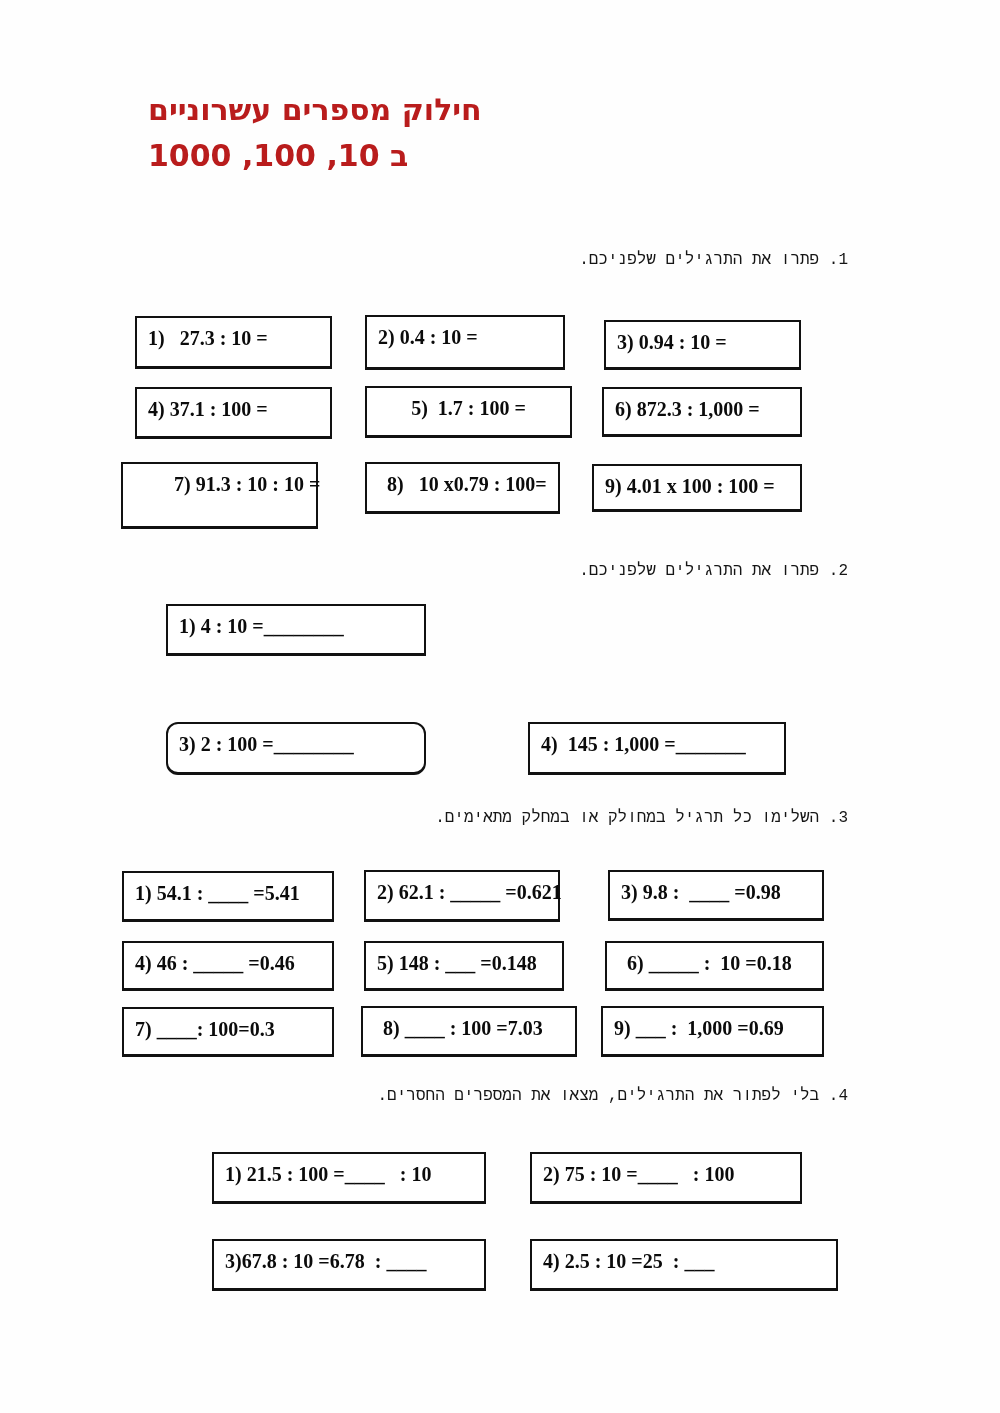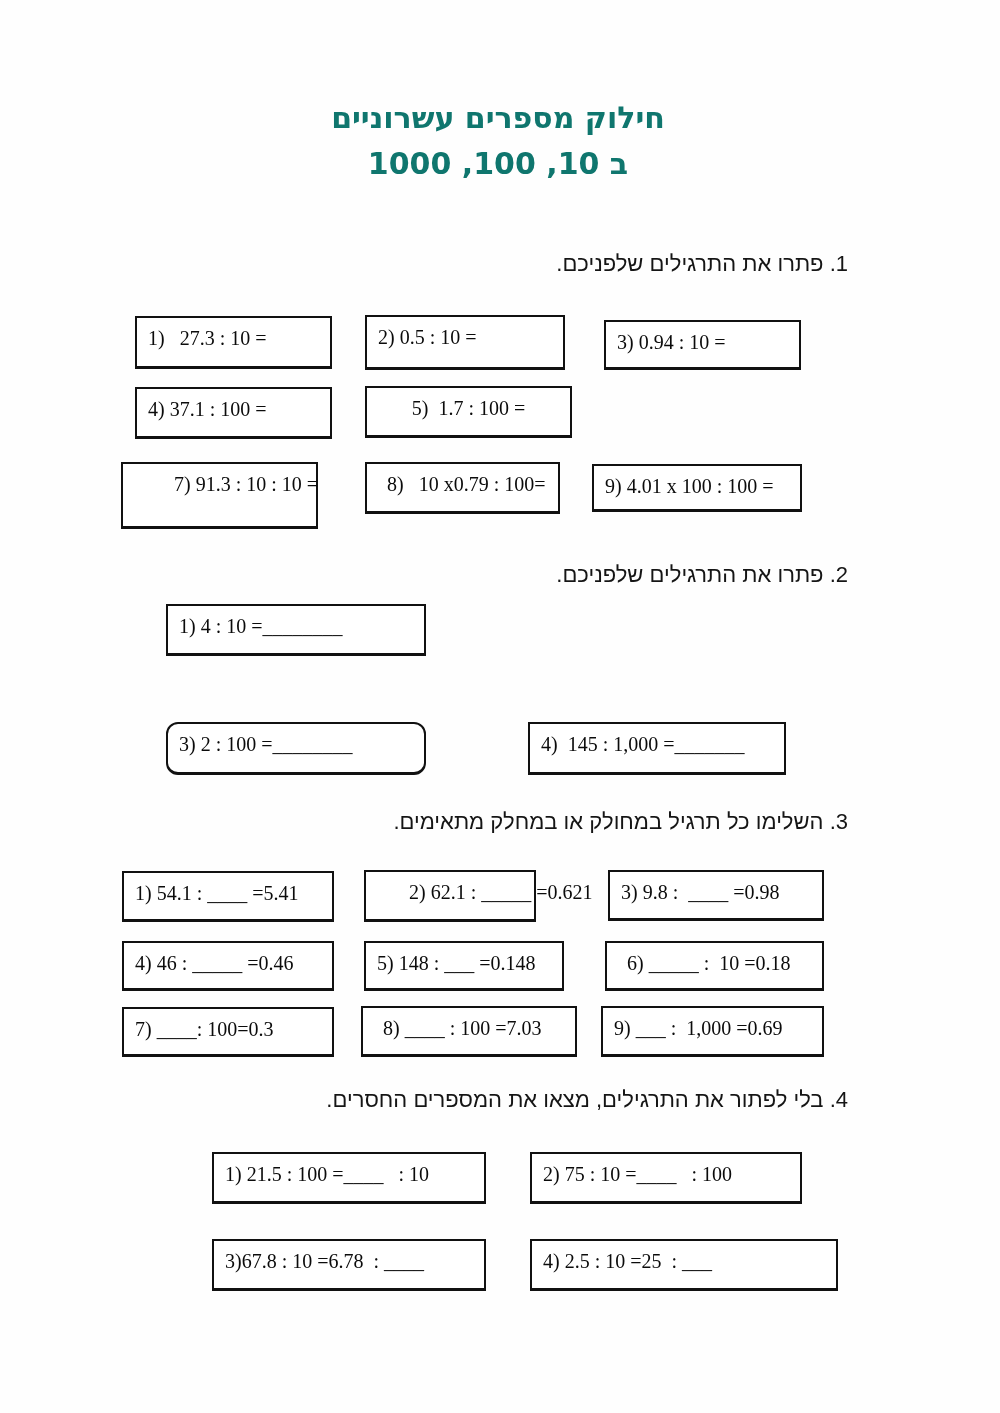--- a/index.html
+++ b/index.html
@@ -19,43 +19,43 @@
 
   .page {
     position: absolute;
     inset: 0;
     background: #fefefe;
   }
 
   
   .title-block {
     position: absolute;
-    top: 96px;
+    top: 88px;
     right: 152px;
     width: 700px;
-    text-align: center;
+    text-align: left;
     direction: rtl;
     font-family: "DejaVu Sans", "Liberation Sans", sans-serif;
     font-size: 30px;
     font-weight: 700;
     line-height: 1.45;
-    color: #0f766e;
+    color: #b91c1c;
     letter-spacing: 0px;
   }
   .title-line2 {
     margin-top: 2px;
   }
 
   
   .section-heading {
     position: absolute;
     direction: rtl;
     text-align: right;
-    font-family: Liberation Sans, sans-serif;
-    font-size: 22px;
+    font-family: Liberation Mono, monospace;
+    font-size: 16px;
     font-weight: 400;
     color: #151515;
     white-space: nowrap;
   }
 
   
   .qbox {
     position: absolute;
     box-sizing: border-box;
     background: #ffffff;
@@ -63,21 +63,21 @@
     border-bottom-width: 3px;
     border-right-width: 2px;
     direction: ltr;
     text-align: left;
   }
   .qbox .qtext {
     display: block;
     padding: 9px 0 0 11px;
     font-family: "Liberation Serif", "DejaVu Serif", serif;
     font-size: 20px;
-    font-weight: 400;
+    font-weight: 700;
     line-height: 1.1;
     white-space: pre;
     color: #0b0b0b;
   }
   .qbox.center .qtext {
     padding-left: 0;
     text-align: center;
   }
   .qbox.indent .qtext {
     padding-left: 20px;
@@ -92,31 +92,34 @@
     <div>חילוק מספרים עשרוניים</div>
     <div class="title-line2">ב 10, 100, 1000</div>
   </div>
 
   <div class="section-heading" style="top:251px; right:152px;">1.  פתרו את התרגילים שלפניכם.</div>
 
   <div class="qbox" style="left:135px; top:316px; width:197px; height:53px;">
     <span class="qtext">1)   27.3 : 10 =</span>
   </div>
   <div class="qbox" style="left:365px; top:315px; width:200px; height:55px;">
-    <span class="qtext">2) 0.5 : 10 =</span>
+    <span class="qtext">2) 0.4 : 10 =</span>
   </div>
   <div class="qbox" style="left:604px; top:320px; width:197px; height:50px;">
     <span class="qtext">3) 0.94 : 10 =</span>
   </div>
 
   <div class="qbox" style="left:135px; top:387px; width:197px; height:52px;">
     <span class="qtext">4) 37.1 : 100 =</span>
   </div>
   <div class="qbox center" style="left:365px; top:386px; width:207px; height:52px;">
     <span class="qtext">5)  1.7 : 100 =</span>
+  </div>
+  <div class="qbox" style="left:602px; top:387px; width:200px; height:50px;">
+    <span class="qtext">6) 872.3 : 1,000 =</span>
   </div>
 
   <div class="qbox" style="left:121px; top:462px; width:197px; height:67px;padding-left:40px;">
     <span class="qtext">7) 91.3 : 10 : 10 =</span>
   </div>
   <div class="qbox indent" style="left:365px; top:462px; width:195px; height:52px;">
     <span class="qtext">8)   10 x0.79 : 100=</span>
   </div>
   <div class="qbox" style="left:592px; top:464px; width:210px; height:48px;">
     <span class="qtext">9) 4.01 x 100 : 100 =</span>
@@ -133,21 +136,21 @@
   </div>
   <div class="qbox" style="left:528px; top:722px; width:258px; height:53px;">
     <span class="qtext">4)  145 : 1,000 =_______</span>
   </div>
 
   <div class="section-heading" style="top:809px; right:152px;">3. השלימו כל תרגיל במחולק או במחלק מתאימים.</div>
 
   <div class="qbox" style="left:122px; top:871px; width:212px; height:51px;">
     <span class="qtext">1) 54.1 : ____ =5.41</span>
   </div>
-  <div class="qbox" style="left:364px; top:870px; width:172px; height:52px;padding-left:32px;">
+  <div class="qbox" style="left:364px; top:870px; width:196px; height:52px;">
     <span class="qtext">2) 62.1 : _____ =0.621</span>
   </div>
   <div class="qbox" style="left:608px; top:870px; width:216px; height:51px;">
     <span class="qtext">3) 9.8 :  ____ =0.98</span>
   </div>
 
   <div class="qbox" style="left:122px; top:941px; width:212px; height:50px;">
     <span class="qtext">4) 46 : _____ =0.46</span>
   </div>
   <div class="qbox" style="left:364px; top:941px; width:200px; height:50px;">

